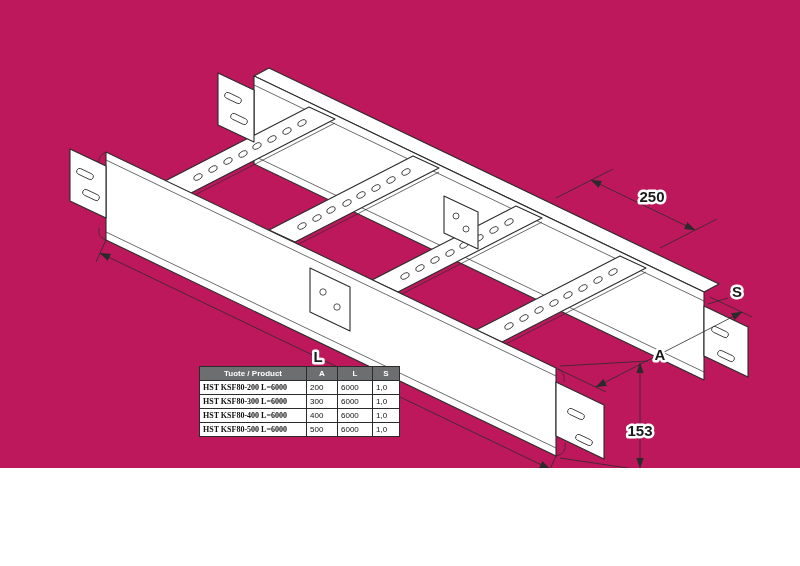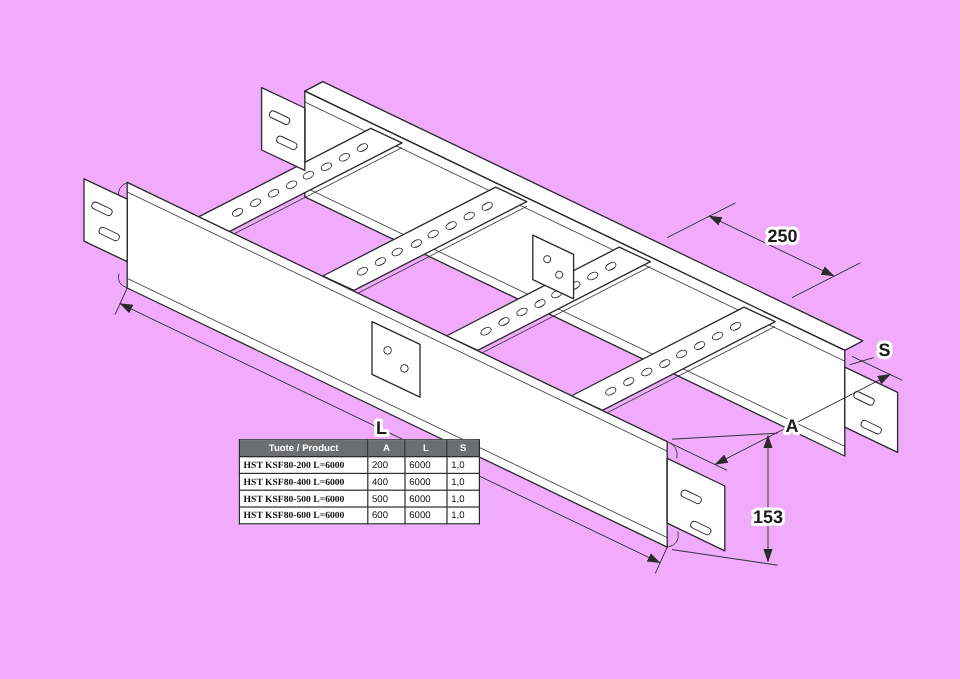--- a/index.html
+++ b/index.html
@@ -1,17 +1,17 @@
 <!DOCTYPE html>
 <html><head>
 <meta charset="utf-8">
 <style>
   html,body { margin:0; padding:0; background:#ffffff; }
   .canvas {
-    position:relative; width:800px; height:566px; background:#f0abfc;
+    position:relative; width:800px; height:468px; background:#be185d;
     overflow:hidden; font-family:"Liberation Sans", sans-serif;
   }
   .canvas svg { position:absolute; left:0; top:0; }
   .face { fill:#ffffff; stroke:#2b2b2b; stroke-width:1.1; stroke-linejoin:round; }
   .thin { stroke:#2b2b2b; stroke-width:0.7; fill:none; }
   .hole { fill:#ffffff; stroke:#2b2b2b; stroke-width:0.8; }
   .dim  { stroke:#2b2b2b; stroke-width:0.8; fill:none; }
   .dlab {
     font-family:"Liberation Sans", sans-serif; font-size:15px; font-weight:700;
     fill:#1a1a1a; stroke:#ffffff; stroke-width:5px; paint-order:stroke;
@@ -199,33 +199,33 @@
       </tr>
     </thead>
     <tbody>
       <tr>
         <td class="name">HST KSF80-200 L=6000</td>
         <td>200</td>
         <td>6000</td>
         <td>1,0</td>
       </tr>
       <tr>
+        <td class="name">HST KSF80-300 L=6000</td>
+        <td>300</td>
+        <td>6000</td>
+        <td>1,0</td>
+      </tr>
+      <tr>
         <td class="name">HST KSF80-400 L=6000</td>
         <td>400</td>
         <td>6000</td>
         <td>1,0</td>
       </tr>
       <tr>
         <td class="name">HST KSF80-500 L=6000</td>
         <td>500</td>
         <td>6000</td>
         <td>1,0</td>
       </tr>
-      <tr>
-        <td class="name">HST KSF80-600 L=6000</td>
-        <td>600</td>
-        <td>6000</td>
-        <td>1,0</td>
-      </tr>
     </tbody>
   </table>
 
 </div>
 
 </body></html>

